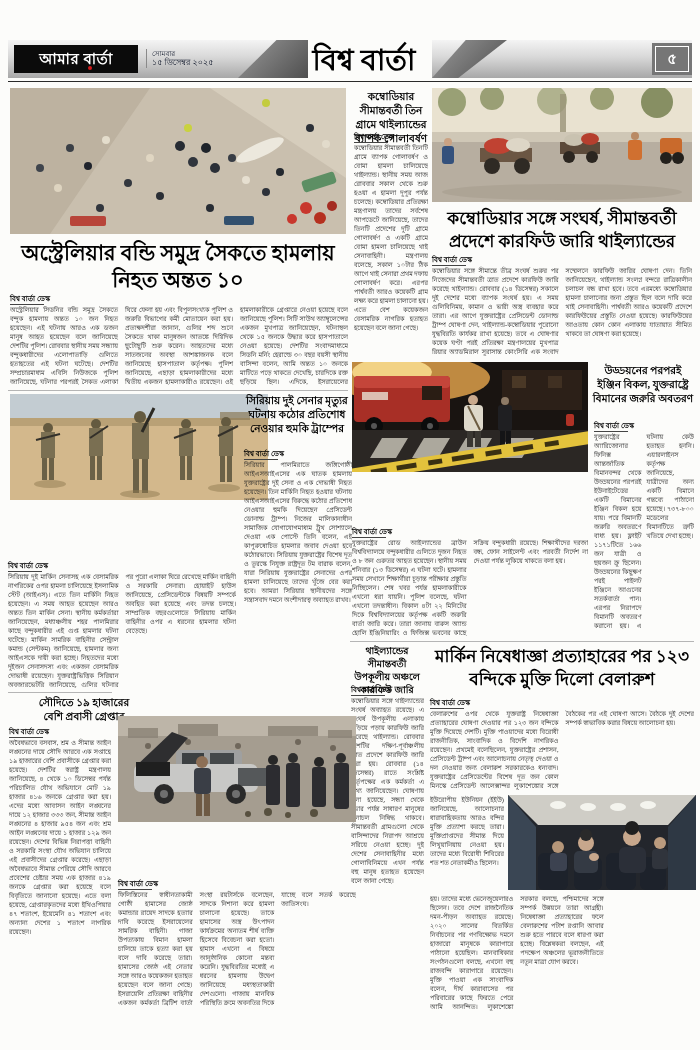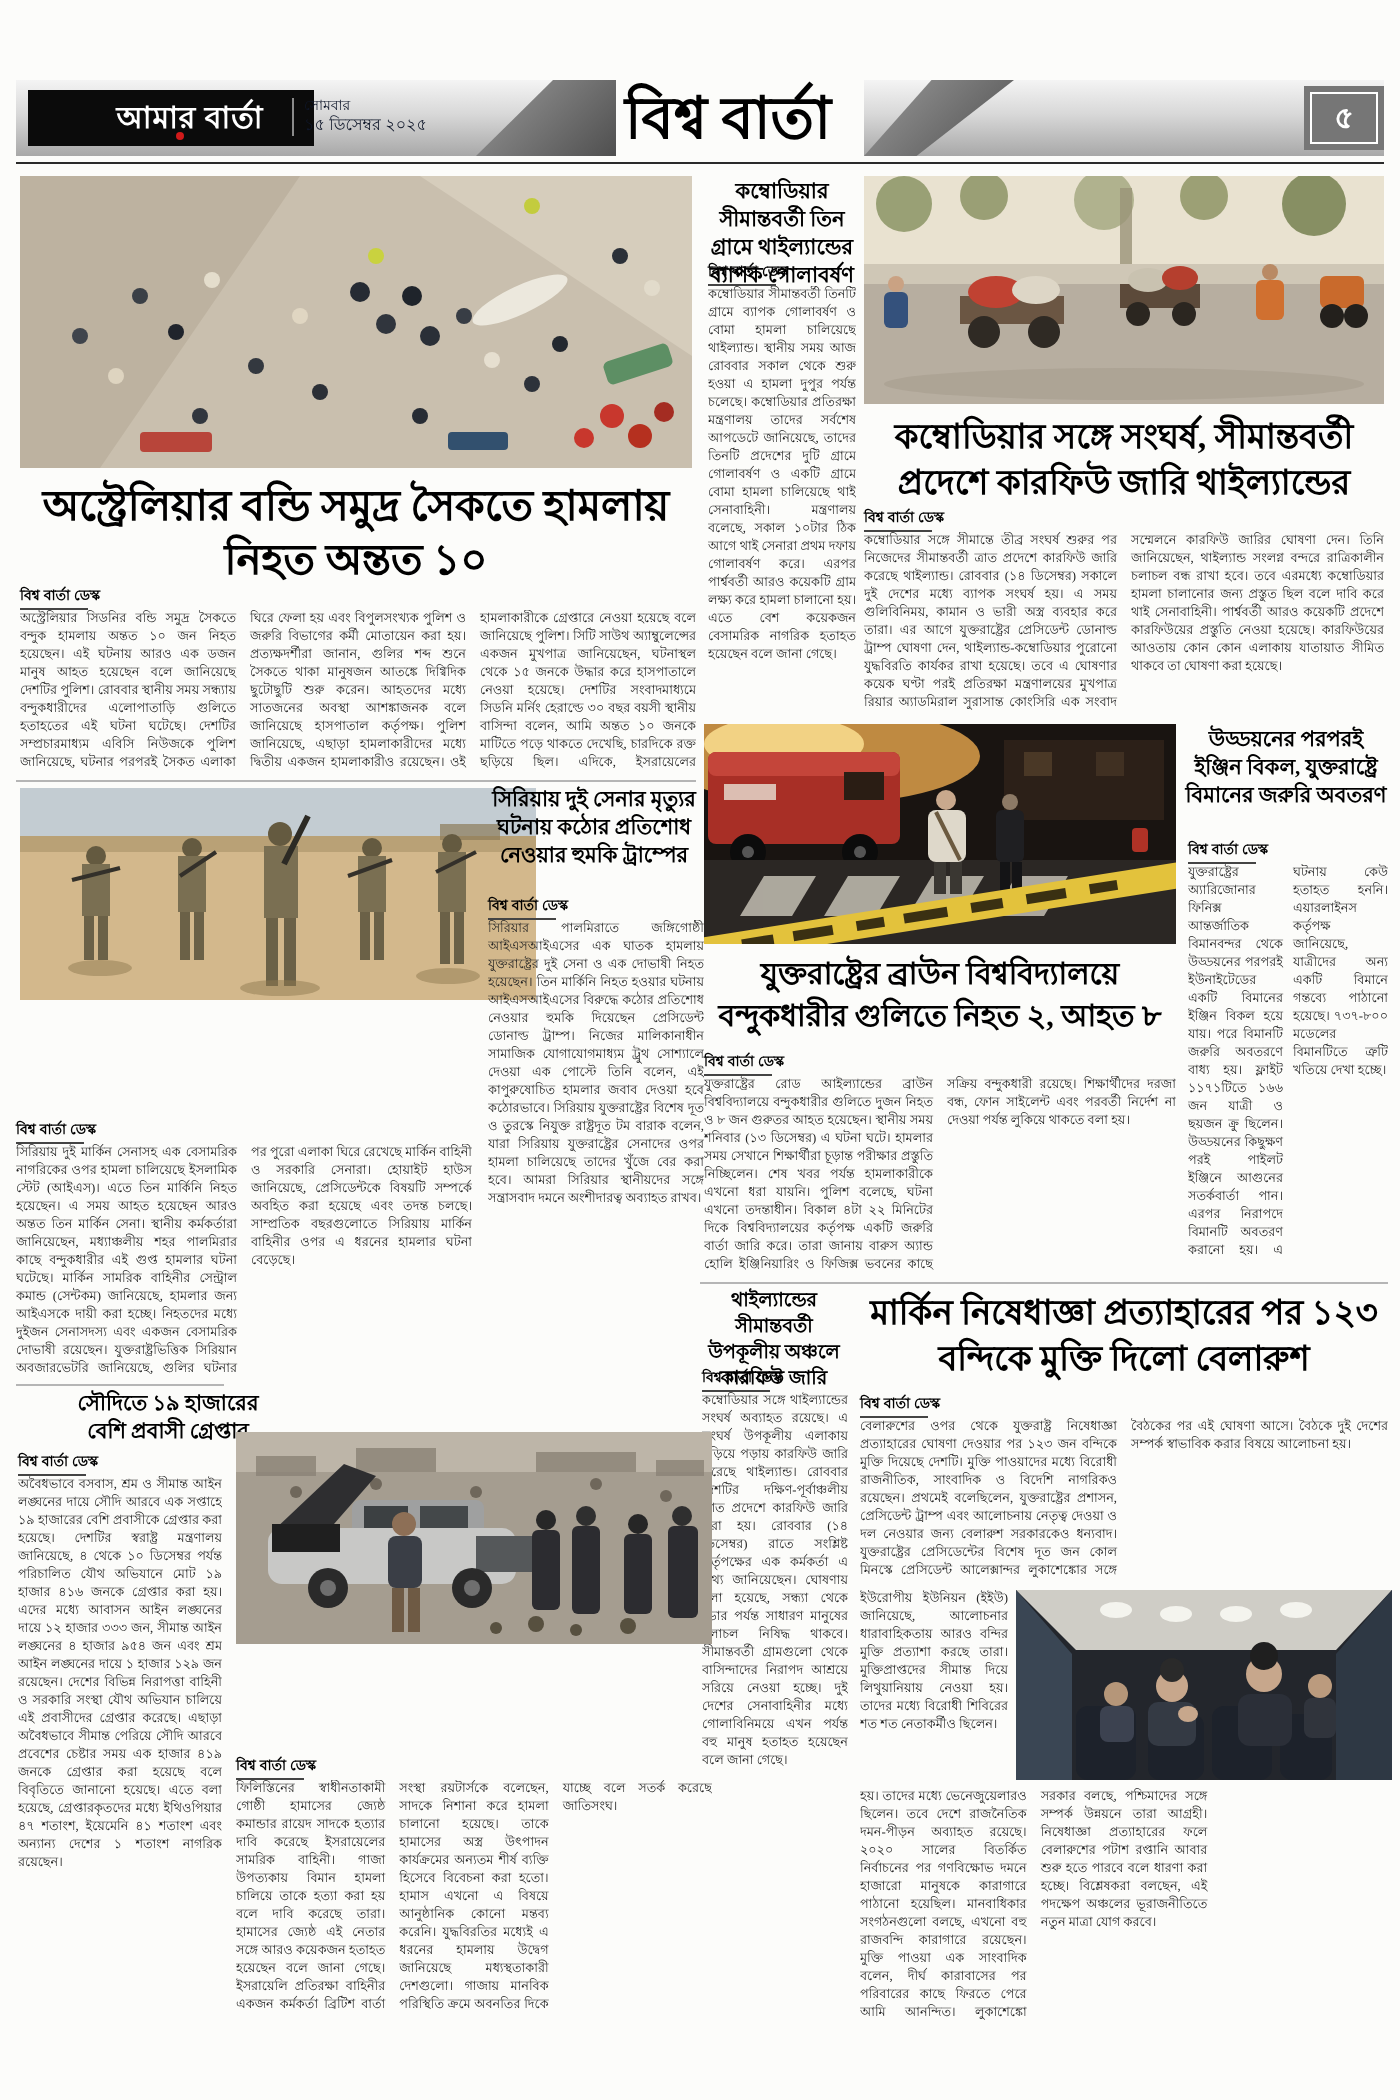--- a/index.html
+++ b/index.html
@@ -43,21 +43,21 @@
 
 <div id="page">
 
   <div class="strip" style="left:8px;top:40px;width:300px;height:38px;">
     <div class="slash" style="right:0;width:70px;clip-path:polygon(100% 0,100% 100%,0 100%,55% 0);"></div>
   </div>
   <div class="strip" style="left:432px;top:40px;width:260px;height:38px;">
     <div class="slash" style="left:0;width:75px;clip-path:polygon(0 100%,45% 0,100% 0,35% 100%);"></div>
   </div>
 
-  <div class="logo-box" style="left:14px;top:45px;width:124px;height:28px;padding-left:19px;">
+  <div class="logo-box" style="left:14px;top:45px;width:124px;height:28px;">
     <span>আমার বার্তা</span>
   </div>
   <div class="logo-dot" style="left:88px;top:66px;"></div>
 
   <div class="date-block" style="left:146px;top:49px;">
     <div class="d1">সোমবার</div>
     <div class="d2">১৫ ডিসেম্বর ২০২৫</div>
   </div>
 
   <div class="section-title" style="left:288px;top:43px;width:152px;">বিশ্ব বার্তা</div>
@@ -255,21 +255,20 @@
             <rect x="44" y="92" width="20" height="5"></rect>
             <rect x="76" y="92" width="14" height="5"></rect>
             <rect x="100" y="92" width="22" height="5"></rect>
             <rect x="134" y="92" width="16" height="5"></rect>
             <rect x="162" y="92" width="20" height="5"></rect>
             <rect x="194" y="92" width="14" height="5"></rect>
           </g>
       </g>
     </svg>
   </div>
-  <div class="headline h-md" style="left:350px;top:478px;width:240px;">যুক্তরাষ্ট্রের ব্রাউন বিশ্ববিদ্যালয়ে বন্দুকধারীর গুলিতে নিহত ২, আহত ৮</div>
   <div class="byline" style="left:352px;top:528px;">বিশ্ব বার্তা ডেস্ক</div>
   <div class="body-text cols2" style="left:352px;top:538px;width:236px;height:99px;">যুক্তরাষ্ট্রের রোড আইল্যান্ডের ব্রাউন বিশ্ববিদ্যালয়ে বন্দুকধারীর গুলিতে দুজন নিহত ও ৮ জন গুরুতর আহত হয়েছেন। স্থানীয় সময় শনিবার (১৩ ডিসেম্বর) এ ঘটনা ঘটে। হামলার সময় সেখানে শিক্ষার্থীরা চূড়ান্ত পরীক্ষার প্রস্তুতি নিচ্ছিলেন। শেষ খবর পর্যন্ত হামলাকারীকে এখনো ধরা যায়নি। পুলিশ বলেছে, ঘটনা এখনো তদন্তাধীন। বিকাল ৪টা ২২ মিনিটের দিকে বিশ্ববিদ্যালয়ের কর্তৃপক্ষ একটি জরুরি বার্তা জারি করে। তারা জানায় বারুস অ্যান্ড হোলি ইঞ্জিনিয়ারিং ও ফিজিক্স ভবনের কাছে সক্রিয় বন্দুকধারী রয়েছে। শিক্ষার্থীদের দরজা বন্ধ, ফোন সাইলেন্ট এবং পরবর্তী নির্দেশ না দেওয়া পর্যন্ত লুকিয়ে থাকতে বলা হয়।</div>
 
   <div class="headline h-sm" style="left:592px;top:364px;width:102px;">উড্ডয়নের পরপরই ইঞ্জিন বিকল, যুক্তরাষ্ট্রে বিমানের জরুরি অবতরণ</div>
   <div class="byline" style="left:594px;top:422px;">বিশ্ব বার্তা ডেস্ক</div>
   <div class="body-text cols2n" style="left:594px;top:432px;width:100px;height:205px;">যুক্তরাষ্ট্রের অ্যারিজোনার ফিনিক্স আন্তর্জাতিক বিমানবন্দর থেকে উড্ডয়নের পরপরই ইউনাইটেডের একটি বিমানের ইঞ্জিন বিকল হয়ে যায়। পরে বিমানটি জরুরি অবতরণে বাধ্য হয়। ফ্লাইট ১১৭১টিতে ১৬৬ জন যাত্রী ও ছয়জন ক্রু ছিলেন। উড্ডয়নের কিছুক্ষণ পরই পাইলট ইঞ্জিনে আগুনের সতর্কবার্তা পান। এরপর নিরাপদে বিমানটি অবতরণ করানো হয়। এ ঘটনায় কেউ হতাহত হননি। এয়ারলাইনস কর্তৃপক্ষ জানিয়েছে, যাত্রীদের অন্য একটি বিমানে গন্তব্যে পাঠানো হয়েছে। ৭৩৭-৮০০ মডেলের বিমানটিতে ত্রুটি খতিয়ে দেখা হচ্ছে।</div>
 
   <div class="rule-soft" style="left:350px;top:641px;width:344px;"></div>
 
   <div class="headline h-xs" style="left:350px;top:645px;width:74px;">থাইল্যান্ডের সীমান্তবর্তী উপকূলীয় অঞ্চলে কারফিউ জারি</div>

